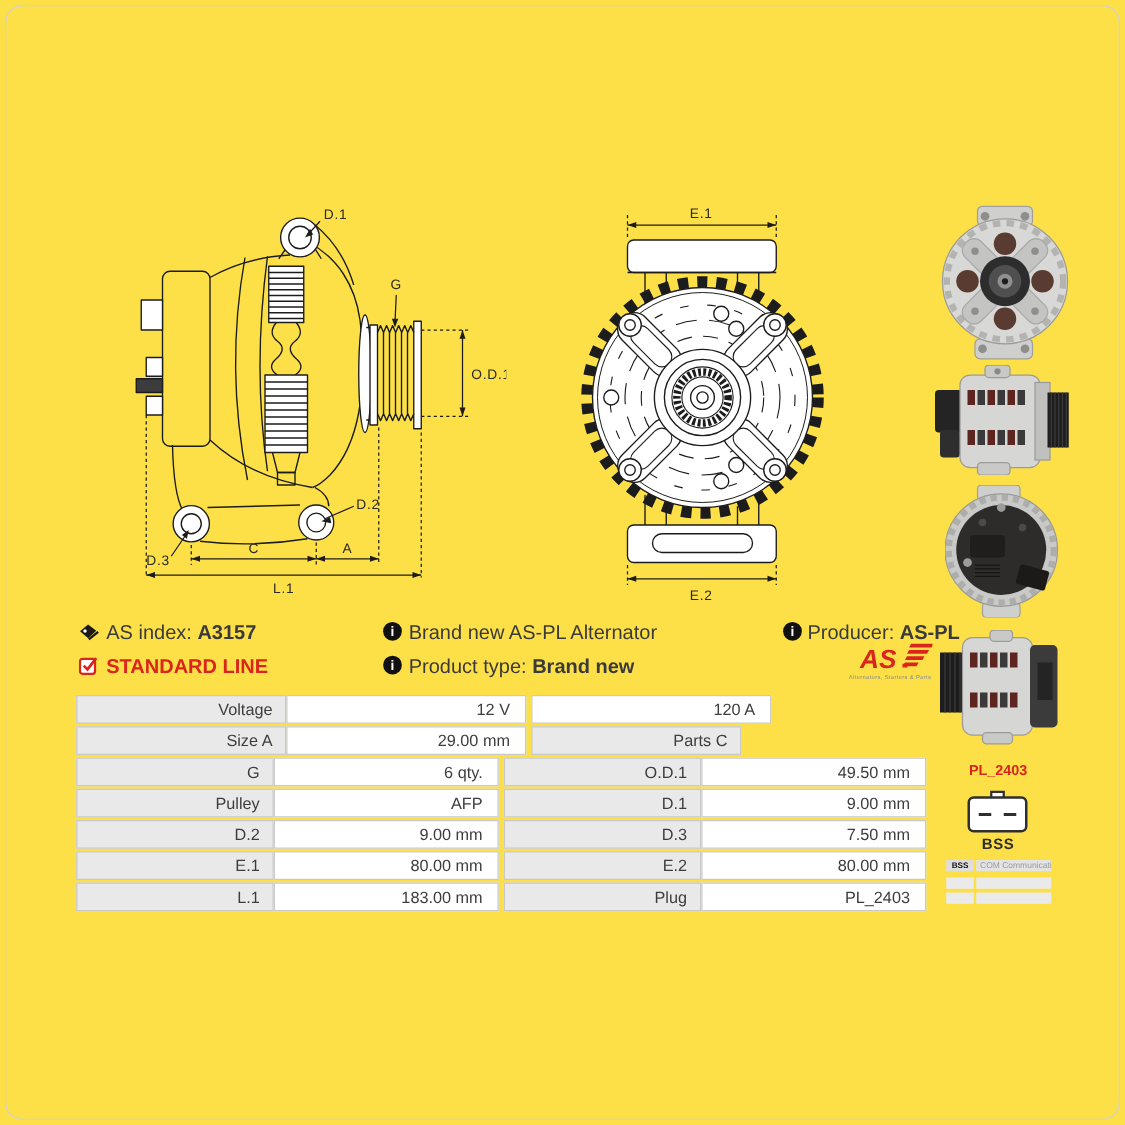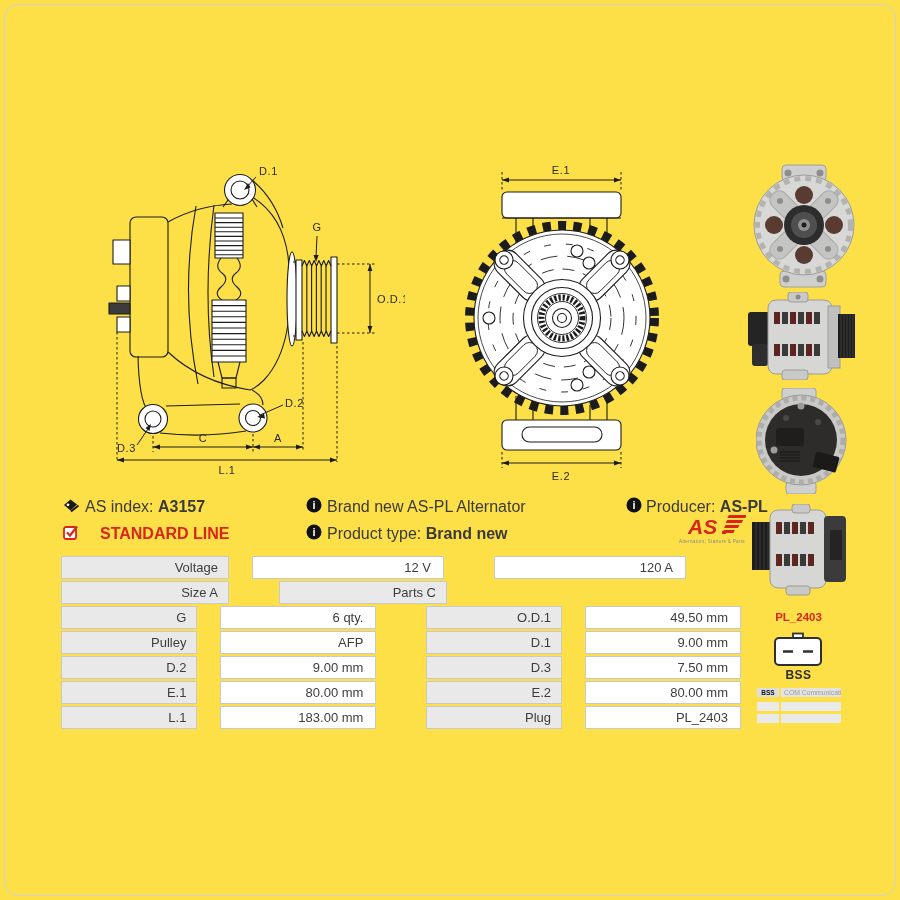--- a/index.html
+++ b/index.html
@@ -8,21 +8,21 @@
   .frame{position:absolute;left:4px;top:4px;right:4px;bottom:4px;border:1.5px solid #d2d2d2;border-radius:14px;}
   .abs{position:absolute;}
   .info-row{position:absolute;height:18px;font-size:16px;color:#3a3a3a;white-space:nowrap;}
   .b{font-weight:bold;}
   .red{color:#d9251c;font-weight:bold;}
   .icon16{position:absolute;width:17px;height:17px;}
   svg text{font-family:"Liberation Sans",sans-serif;}
   .dimtxt{font-size:11px;fill:#2a2a2a;letter-spacing:.6px;}
   
   #spec{position:absolute;left:61px;top:556px;width:680px;}
-  .srow{display:flex;margin-bottom:2px;gap:23px;}
+  .srow{display:flex;margin-bottom:2px;}
   .cell{box-sizing:border-box;height:23px;line-height:21px;font-size:13px;border:1px solid #c9c9c9;
         text-align:right;color:#3d3d3d;}
   .lab{width:168px;background:#e9e9e9;padding-right:10px;}
   .val{width:192px;background:#ffffff;padding-right:12px;}
   .gap{width:4px;}
   
   .plug-title{position:absolute;left:756px;top:611px;width:85px;text-align:center;
               font-size:11.5px;font-weight:bold;color:#d9251c;}
   .plug-type{position:absolute;left:756px;top:668px;width:85px;text-align:center;
              font-size:12px;font-weight:bold;color:#2e2e2e;letter-spacing:.5px;}
@@ -322,21 +322,21 @@
   </svg>
   <div class="info-row" style="left:646px;top:498px;">
     <span>Producer:</span> 
     <span class="b">AS-PL</span>
   </div>
 
   <svg class="icon16" style="left:63px;top:524px;width:16px;height:16px;" viewBox="0 0 16 16">
     <rect x="1" y="3" width="12" height="12" rx="2" fill="#fff" stroke="#d9251c" stroke-width="1.8"></rect>
     <path d="M4,8.5 L7,11.5 L14,2.5" stroke="#d9251c" stroke-width="2.2" fill="none"></path>
   </svg>
-  <div class="info-row red" style="left:100px;top:525px;text-align:right;">STANDARD LINE</div>
+  <div class="info-row red" style="left:85px;top:525px;text-align:right;">STANDARD LINE</div>
 
   <svg class="icon16" style="left:306px;top:524px;width:16px;height:16px;" viewBox="0 0 16 16">
     <circle cx="8" cy="8" r="7.5" fill="#111"></circle>
     <text x="8" y="12" text-anchor="middle" font-size="11" font-weight="bold" fill="#fff">i</text>
   </svg>
   <div class="info-row" style="left:327px;top:525px;">
     <span>Product type:</span> 
     <span class="b">Brand new</span>
   </div>
 
@@ -354,20 +354,21 @@
 
   <div id="spec">
     <div class="srow">
       <div class="cell lab">Voltage</div>
       <div class="cell val">12 V</div>
       <div class="gap"></div>
       <div class="cell val">120 A</div>
     </div>
     <div class="srow">
       <div class="cell lab">Size A</div>
+      <div class="cell val">29.00 mm</div>
       <div class="gap"></div>
       <div class="cell lab">Parts C</div>
     </div>
     <div class="srow">
       <div class="cell lab">G</div>
       <div class="cell val">6 qty.</div>
       <div class="gap"></div>
       <div class="cell lab">O.D.1</div>
       <div class="cell val">49.50 mm</div>
     </div>

